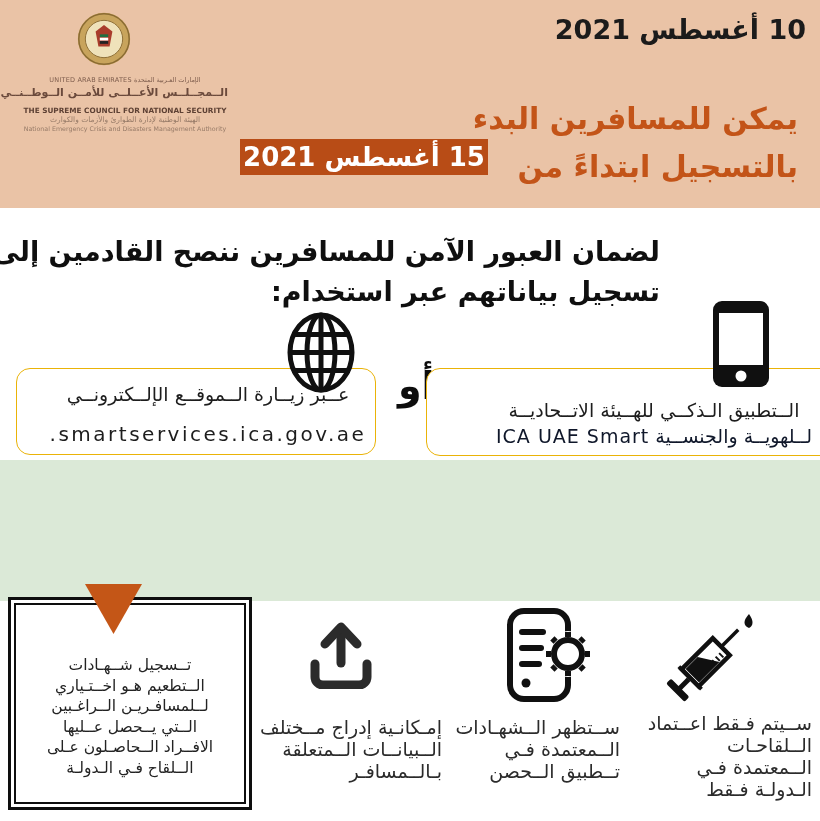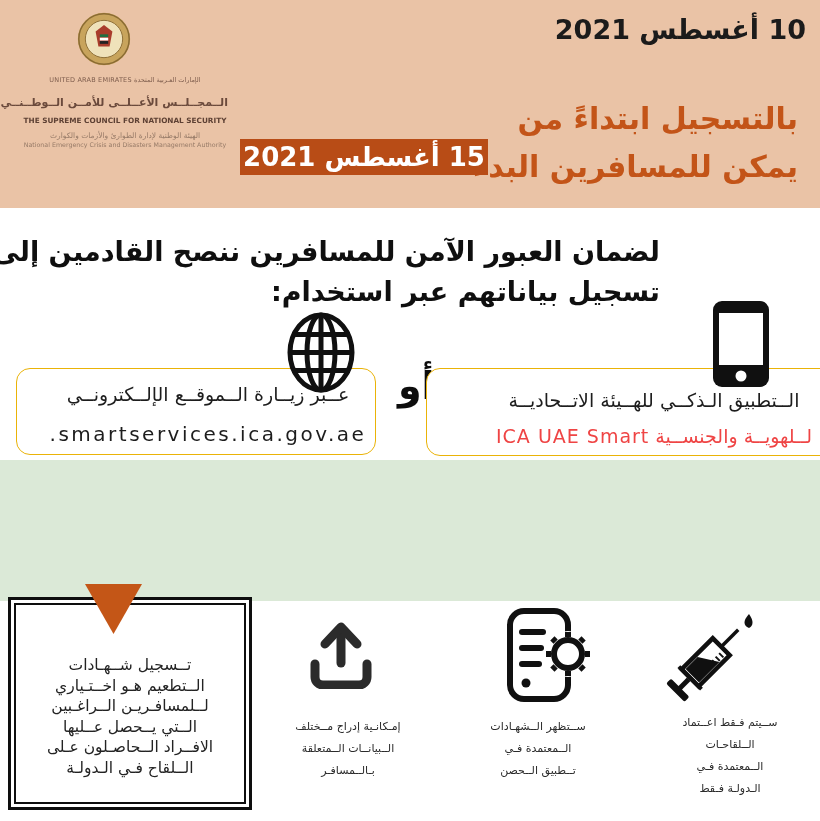--- a/index.html
+++ b/index.html
@@ -5,58 +5,58 @@
   html,body{margin:0;padding:0;background:#ffffff;}
   .canvas{
     position:relative;width:820px;height:821px;overflow:hidden;background:#ffffff;
     font-family:"DejaVu Sans",sans-serif;
   }
   
   .header-band{position:absolute;left:0;top:0;width:820px;height:208px;background:#eac3a6;}
   .emblem{position:absolute;left:76px;top:11px;width:56px;height:56px;}
   .logo-text{position:absolute;left:22px;top:76px;width:206px;text-align:center;color:#7d5c4c;}
   .logo-l1{font-size:6.5px;letter-spacing:.2px;white-space:nowrap;}
-  .logo-l2{font-size:11px;font-weight:bold;color:#6b4a3c;direction:rtl;white-space:nowrap;margin-top:12px;text-align:center;}
+  .logo-l2{font-size:11px;font-weight:bold;color:#6b4a3c;direction:rtl;white-space:nowrap;margin-top:2px;text-align:center;}
   .logo-l3{font-size:7.3px;font-weight:bold;color:#5e4134;white-space:nowrap;margin-top:7px;}
   .logo-l4{font-size:7.5px;color:#93robbins;}
-  .logo-l4{font-size:7.5px;color:#967a67;direction:rtl;white-space:nowrap;margin-top:6px;}
+  .logo-l4{font-size:7.5px;color:#967a67;direction:rtl;white-space:nowrap;}
   .logo-l5{font-size:6.3px;color:#967a67;white-space:nowrap;margin-top:1px;}
   .date-top{position:absolute;right:14px;top:14px;font-size:27px;font-weight:800;color:#1b1b1b;direction:rtl;white-space:nowrap;}
   .main-title{position:absolute;right:22px;top:95px;text-align:right;direction:rtl;color:#c35418;
     font-size:30px;font-weight:800;line-height:48px;white-space:nowrap;}
   .date-badge{position:absolute;left:240px;top:139px;width:248px;height:36px;background:#b84c16;color:#ffffff;
     font-size:26px;font-weight:800;display:flex;align-items:center;justify-content:center;direction:rtl;white-space:nowrap;}
   
   .intro-heading{position:absolute;right:160px;top:232px;text-align:right;direction:rtl;color:#0f0f0f;
     font-size:27px;font-weight:800;line-height:40px;white-space:nowrap;}
   
   .option-box{position:absolute;border:1px solid #eab308;border-radius:14px;background:#ffffff;
     display:flex;flex-direction:column;align-items:center;justify-content:flex-end;padding-bottom:8px;box-sizing:border-box;padding-left:24px;}
   .website-box{left:16px;top:368px;width:360px;height:87px;}
   .app-box{left:426px;top:368px;width:432px;height:88px;}
   .box-line-ar{font-size:19px;color:#1d1d1d;direction:rtl;white-space:nowrap;letter-spacing:.5px;}
   .box-line-url{font-size:20px;color:#1d1d1d;direction:ltr;white-space:nowrap;letter-spacing:2.5px;margin-top:17px;}
-  .box-line-mixed{font-size:19px;color:#ef4444;direction:rtl;white-space:nowrap;letter-spacing:1px;margin-top:14px;}
+  .box-line-mixed{font-size:19px;color:#0f172a;direction:rtl;white-space:nowrap;letter-spacing:1px;margin-top:4px;}
   .or-label{position:absolute;left:398px;top:364px;font-size:38px;font-weight:800;color:#0d0d0d;direction:rtl;}
   .globe-wrap{position:absolute;left:286px;top:311px;width:70px;height:83px;}
   .phone-wrap{position:absolute;left:711px;top:299px;width:60px;height:90px;}
   
   .green-band{position:absolute;left:0;top:460px;width:820px;height:141px;background:#dbe9d7;}
   
   .note-box{position:absolute;left:8px;top:597px;width:244px;height:213px;border:3px solid #0e0e0e;background:#ffffff;box-sizing:border-box;}
   .note-inner{position:absolute;left:3px;top:3px;right:3px;bottom:3px;border:2px solid #0e0e0e;
     display:flex;flex-direction:column;align-items:center;justify-content:center;padding-top:26px;box-sizing:border-box;}
   .note-line{font-size:15.5px;line-height:20.5px;color:#232323;direction:rtl;white-space:nowrap;font-weight:500;}
   .down-triangle{position:absolute;left:84px;top:584px;width:59px;height:50px;z-index:5;}
   .step-icon{position:absolute;}
   .upload-wrap{left:305px;top:617px;width:72px;height:72px;}
   .gearphone-wrap{left:506px;top:607px;width:84px;height:96px;}
   .syringe-wrap{left:650px;top:606px;width:112px;height:97px;}
-  .step-text{position:absolute;text-align:center;direction:rtl;color:#2b2b2b;
-    font-size:11px;line-height:22px;font-weight:500;white-space:nowrap;}
+  .step-text{position:absolute;direction:rtl;color:#2b2b2b;
+    font-size:19px;line-height:22px;font-weight:500;white-space:nowrap;}
   .upload-text{left:254px;top:716px;width:188px;}
   .cert-text{left:456px;top:716px;width:164px;}
   .vax-text{left:648px;top:712px;width:164px;}
 </style>
 </head>
 <body>
 
 <div class="canvas">
 
   <div class="header-band">
@@ -77,22 +77,22 @@
       <div class="logo-l1">UNITED ARAB EMIRATES الإمارات العـربية المتحدة</div>
       <div class="logo-l2">الــمجــلــس الأعــلــى للأمــن الــوطــنــي</div>
       <div class="logo-l3">THE SUPREME COUNCIL FOR NATIONAL SECURITY</div>
       <div class="logo-l4">الهيئة الوطنية لإدارة الطوارئ والأزمات والكوارث</div>
       <div class="logo-l5">National Emergency Crisis and Disasters Management Authority</div>
     </div>
 
     <div class="date-top">10 أغسطس 2021</div>
 
     <div class="main-title">
+      <div>يمكن للمسافرين البدء</div>
       <div>بالتسجيل ابتداءً من</div>
-      <div>يمكن للمسافرين البدء</div>
     </div>
 
     <div class="date-badge">15 أغسطس 2021</div>
   </div>
 
   <div class="intro-heading">
     <div>لضمان العبور الآمن للمسافرين ننصح القادمين إلى الدولة</div>
     <div>تسجيل بياناتهم عبر استخدام:</div>
   </div>
 

